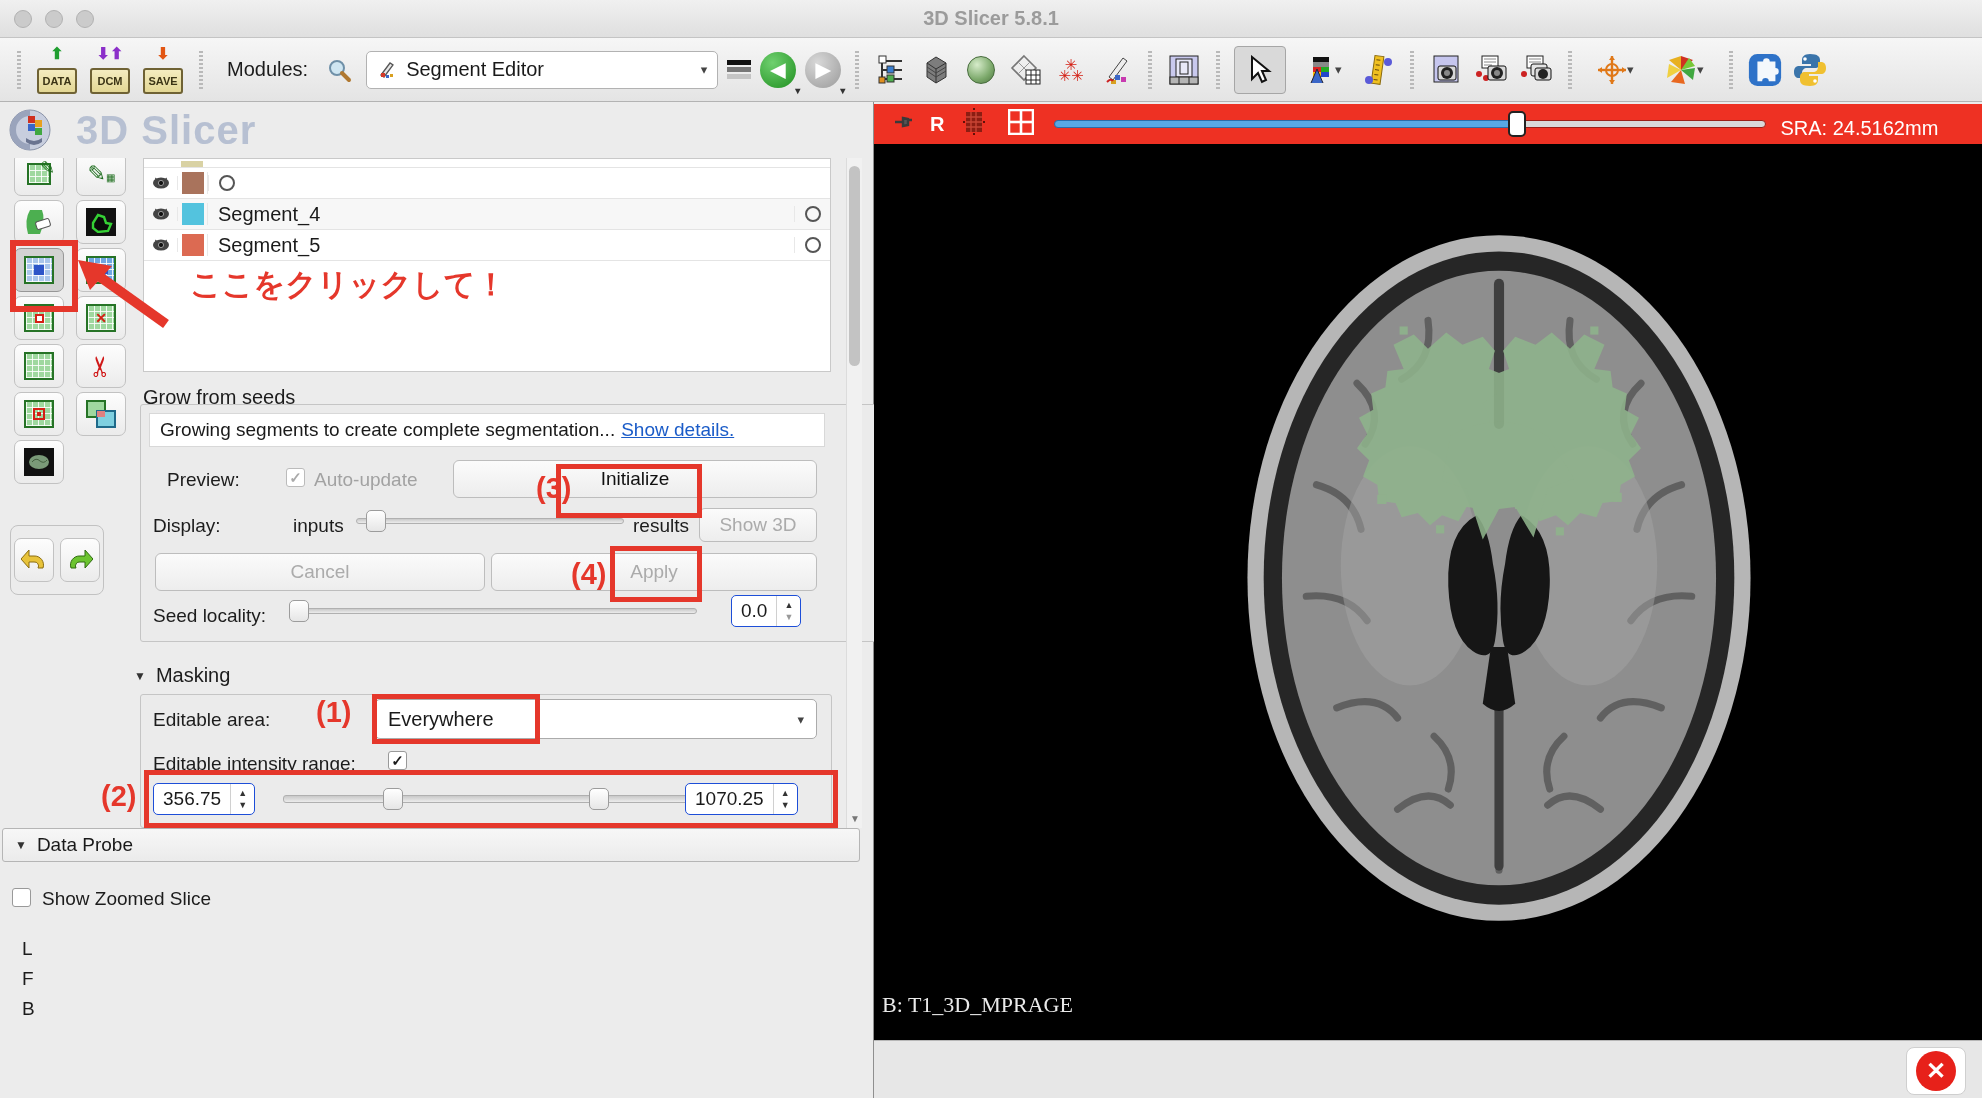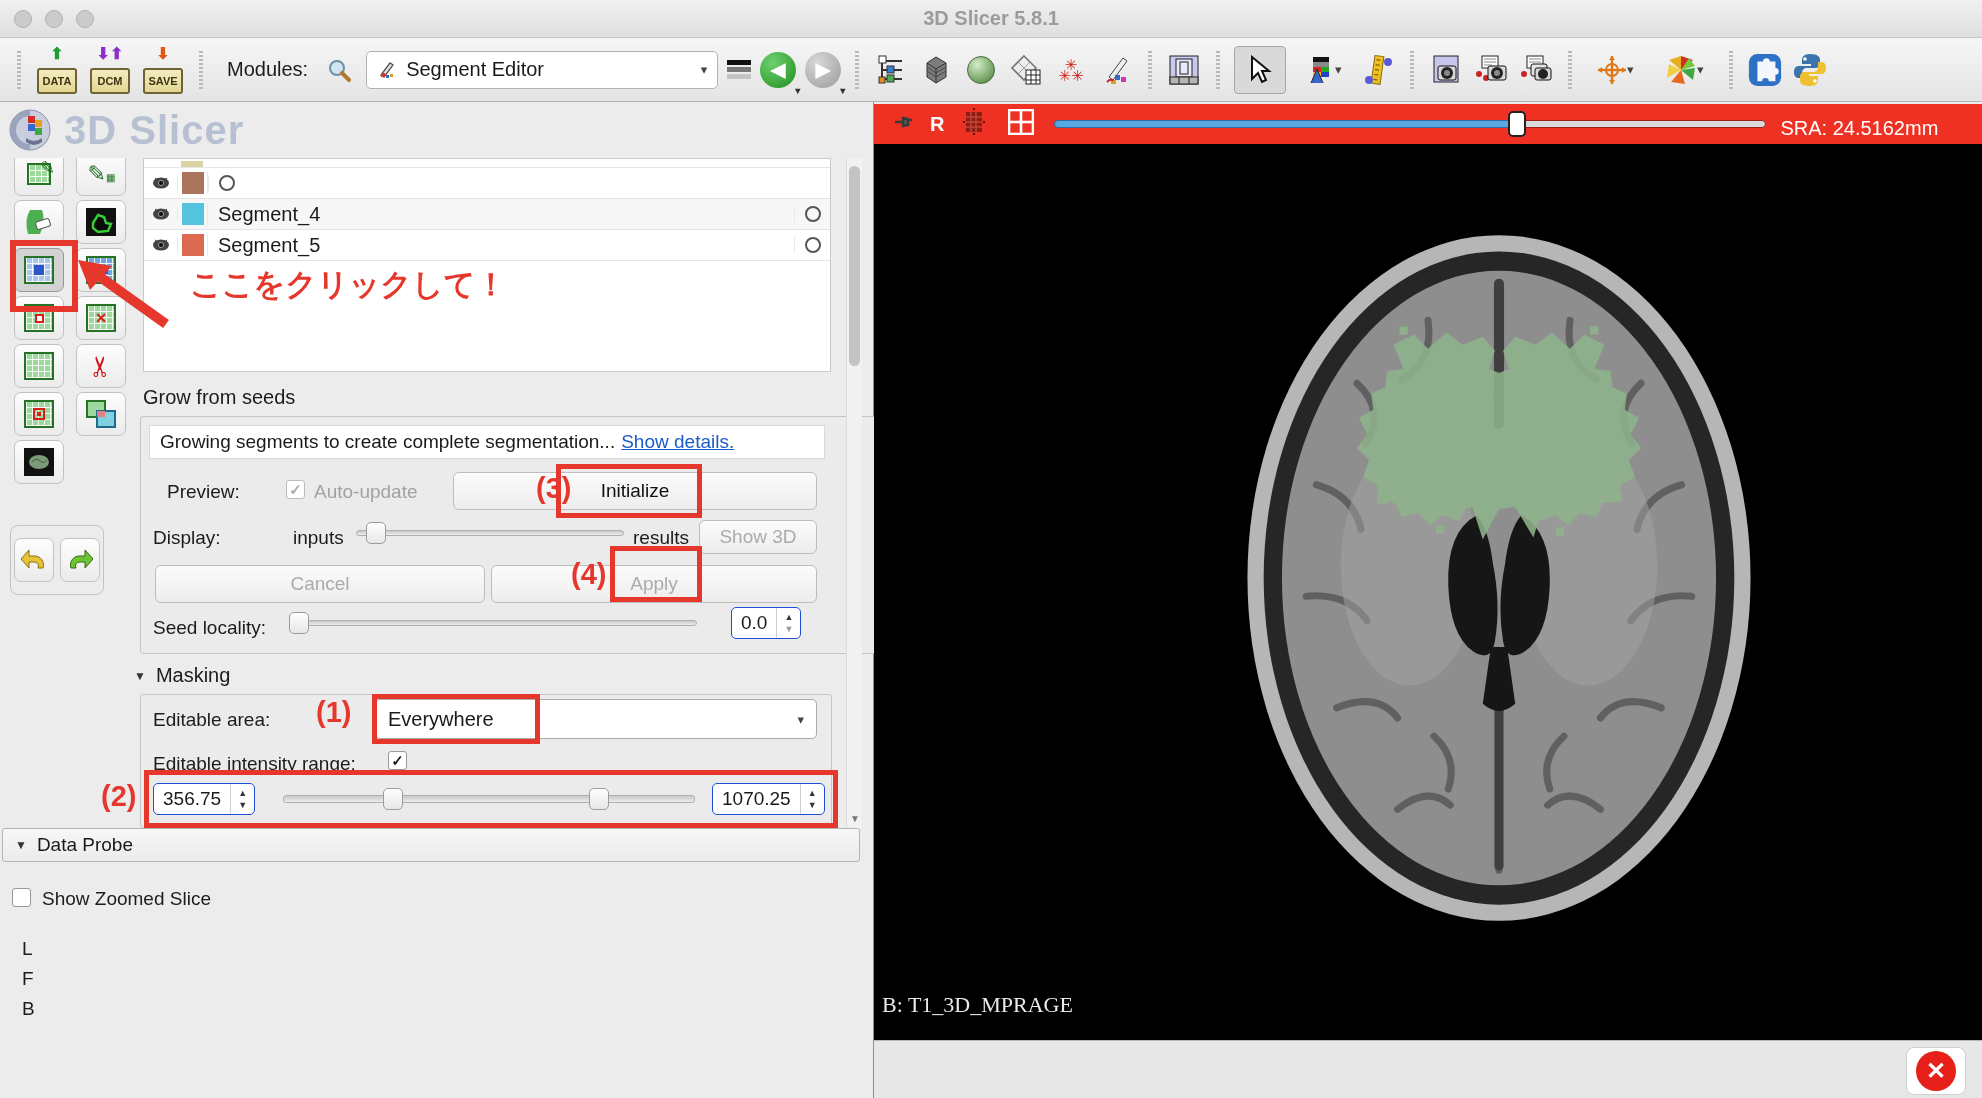--- a/index.html
+++ b/index.html
@@ -30,21 +30,21 @@
     display:flex; align-items:center; gap:9px; padding:0 10px; font-size:20px; }
   .combo .spacer { flex:1; }
   .dda { font-size:13px; color:#444; }
   .circbtn { width:36px; height:36px; border-radius:50%; display:flex; align-items:center; justify-content:center;
     color:#fff; font-size:19px; font-weight:700; position:relative; }
   .circbtn small { position:absolute; bottom:-8px; right:-4px; font-size:10px; color:#333; }
   .mlabel { font-size:20px; color:#1c1c1c; margin:0 4px 0 10px; }
   .icon34 { width:36px; height:36px; display:flex; align-items:center; justify-content:center; }
   
   .leftpanel { position:absolute; left:0; top:102px; width:874px; height:996px; background:#ececec; border-right:1px solid #8f8f8f; }
-  .logorow { position:absolute; left:0; top:0; height:56px; display:flex; align-items:center; gap:12px; padding-left:8px; }
+  .logorow { position:absolute; left:0; top:0; height:56px; display:flex; align-items:center; gap:24px; padding-left:8px; }
   .logotext { font-size:40px; font-weight:700; color:#b7c0d2; letter-spacing:1px; }
   .modpanel { position:absolute; left:0; top:56px; width:874px; height:670px; overflow:hidden; }
   
   .fx { position:absolute; width:50px; height:44px; border:1px solid #c2c2c2; border-radius:7px;
     background:linear-gradient(#fdfdfd,#ebebeb); display:flex; align-items:center; justify-content:center; }
   .fx.sel { background:#d2d2d2; border-color:#979797; }
   .pg { width:30px; height:28px; border:2px solid #267326; background-color:#9fd89f;
     background-image:repeating-linear-gradient(0deg,rgba(255,255,255,.85) 0 1px,transparent 1px 6px),
                      repeating-linear-gradient(90deg,rgba(255,255,255,.85) 0 1px,transparent 1px 6px);
     position:relative; display:flex; align-items:center; justify-content:center; }
@@ -471,21 +471,21 @@
               <span class="sw" style="background: rgb(220, 106, 82);"></span>
             </span>
           <span class="segname">Segment_5</span>
           <span class="statc">
               <span class="ocirc"></span>
             </span>
         </div>
       </div>
 
       <div class="seclabel" style="left:143px;top:228px;">Grow from seeds</div>
-      <div class="gbox" style="left:140px;top:258px;width:804px;height:238px;">
+      <div class="gbox" style="left:140px;top:246px;width:804px;height:238px;">
         <div class="statusbar" style="left:8px;top:8px;width:676px;height:34px;">
           <span>Growing segments to create complete segmentation...</span>
           <span class="link">Show details.</span>
         </div>
         <span class="lab" style="left:12px;top:64px;margin-left:14px;">Preview:</span>
         <span class="cb gray" style="left:145px;top:63px;">
             <span>✓</span>
           </span>
         <span class="lab dis" style="left:173px;top:64px;">Auto-update</span>
         <div class="btn" style="left:312px;top:55px;width:364px;height:38px;">Initialize</div>
@@ -533,21 +533,21 @@
           <span class="arr">
               <span>▲</span>
               <span>▼</span>
             </span>
         </div>
         <div class="slider" style="left:142px;top:92px;width:412px;">
           <div class="track" style="height:8px;top:8px;"></div>
           <div class="handle" style="left:100px;"></div>
           <div class="handle" style="left:306px;"></div>
         </div>
-        <div class="spin" style="left:571px;top:88px;">
+        <div class="spin" style="left:544px;top:88px;">
           <span class="val" style="min-width:74px;">1070.25</span>
           <span class="arr">
               <span>▲</span>
               <span>▼</span>
             </span>
         </div>
       </div>
     </div>
 
     <div class="sbar">

